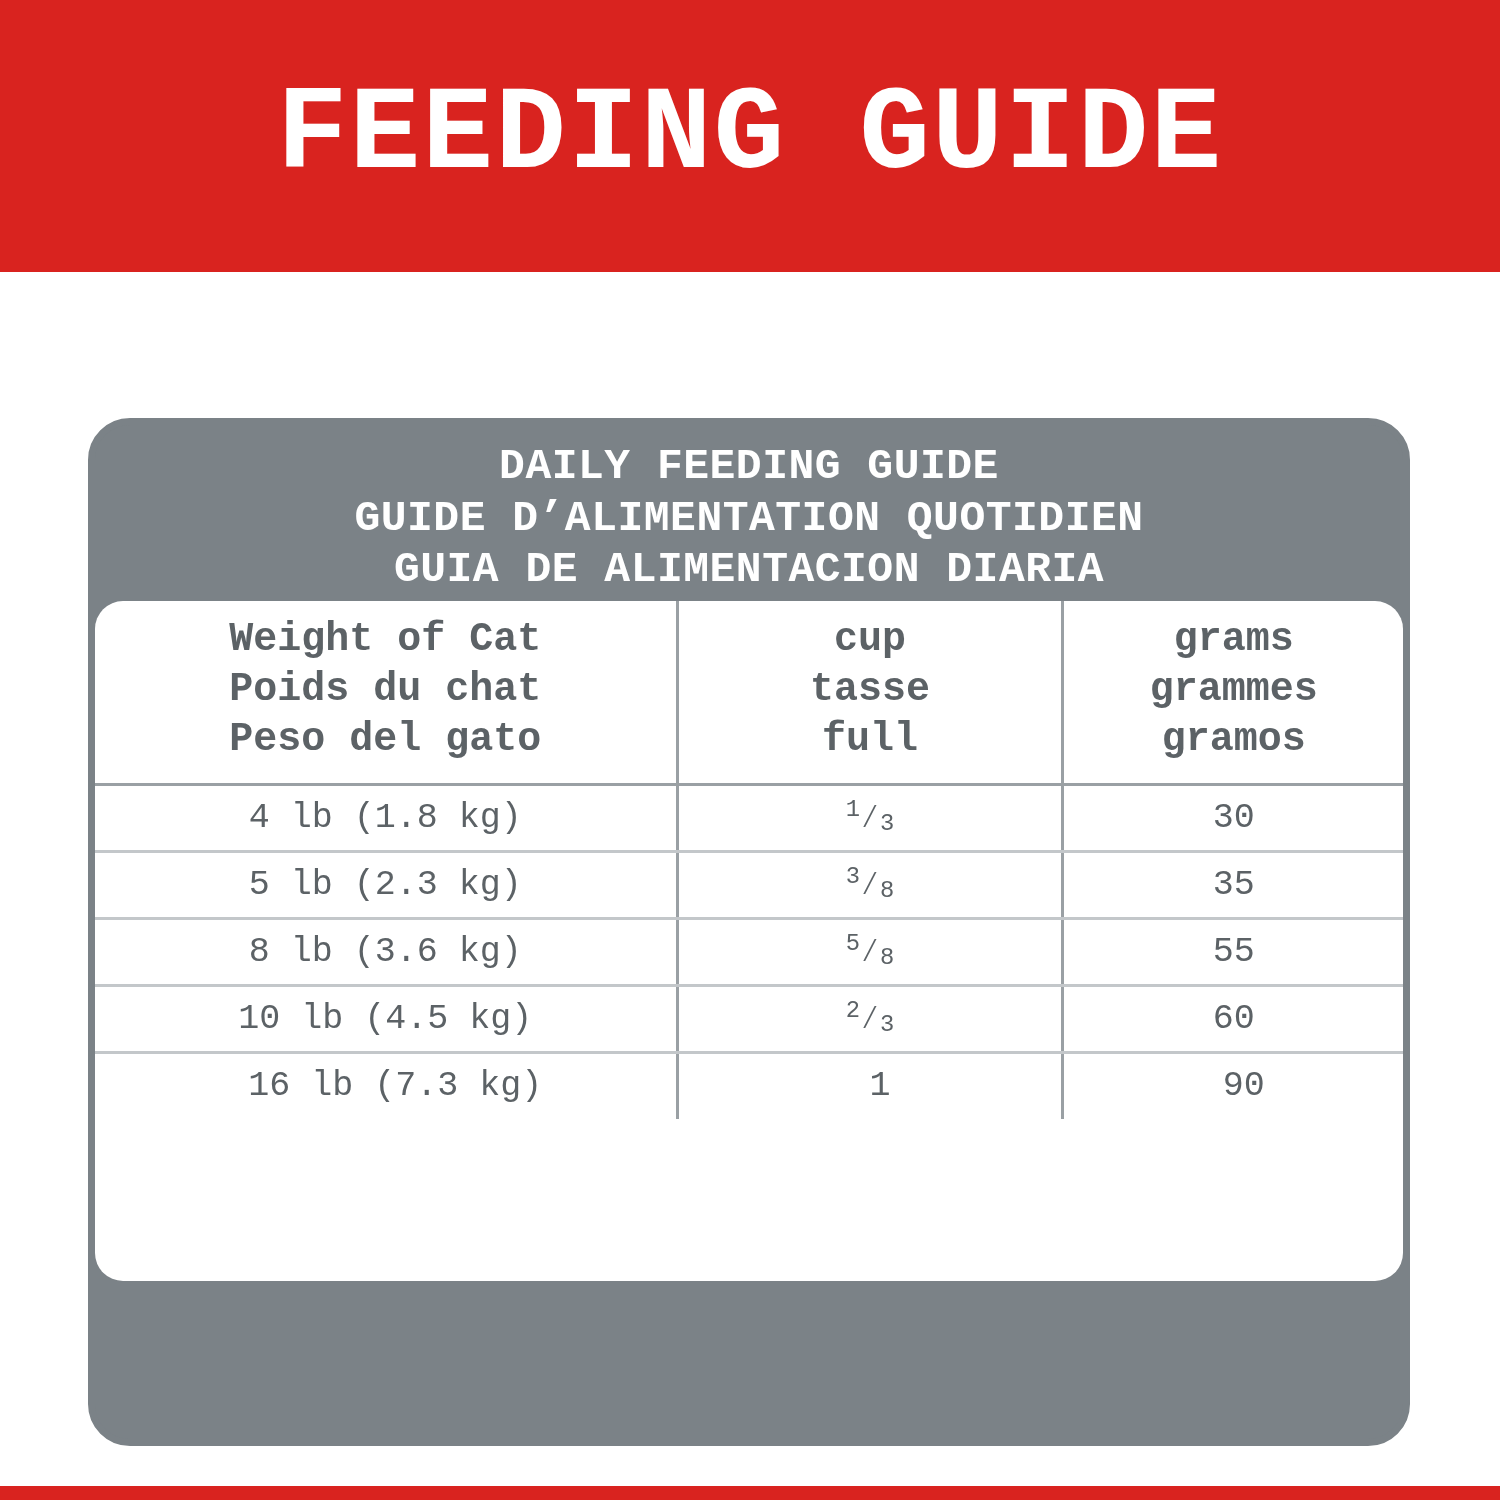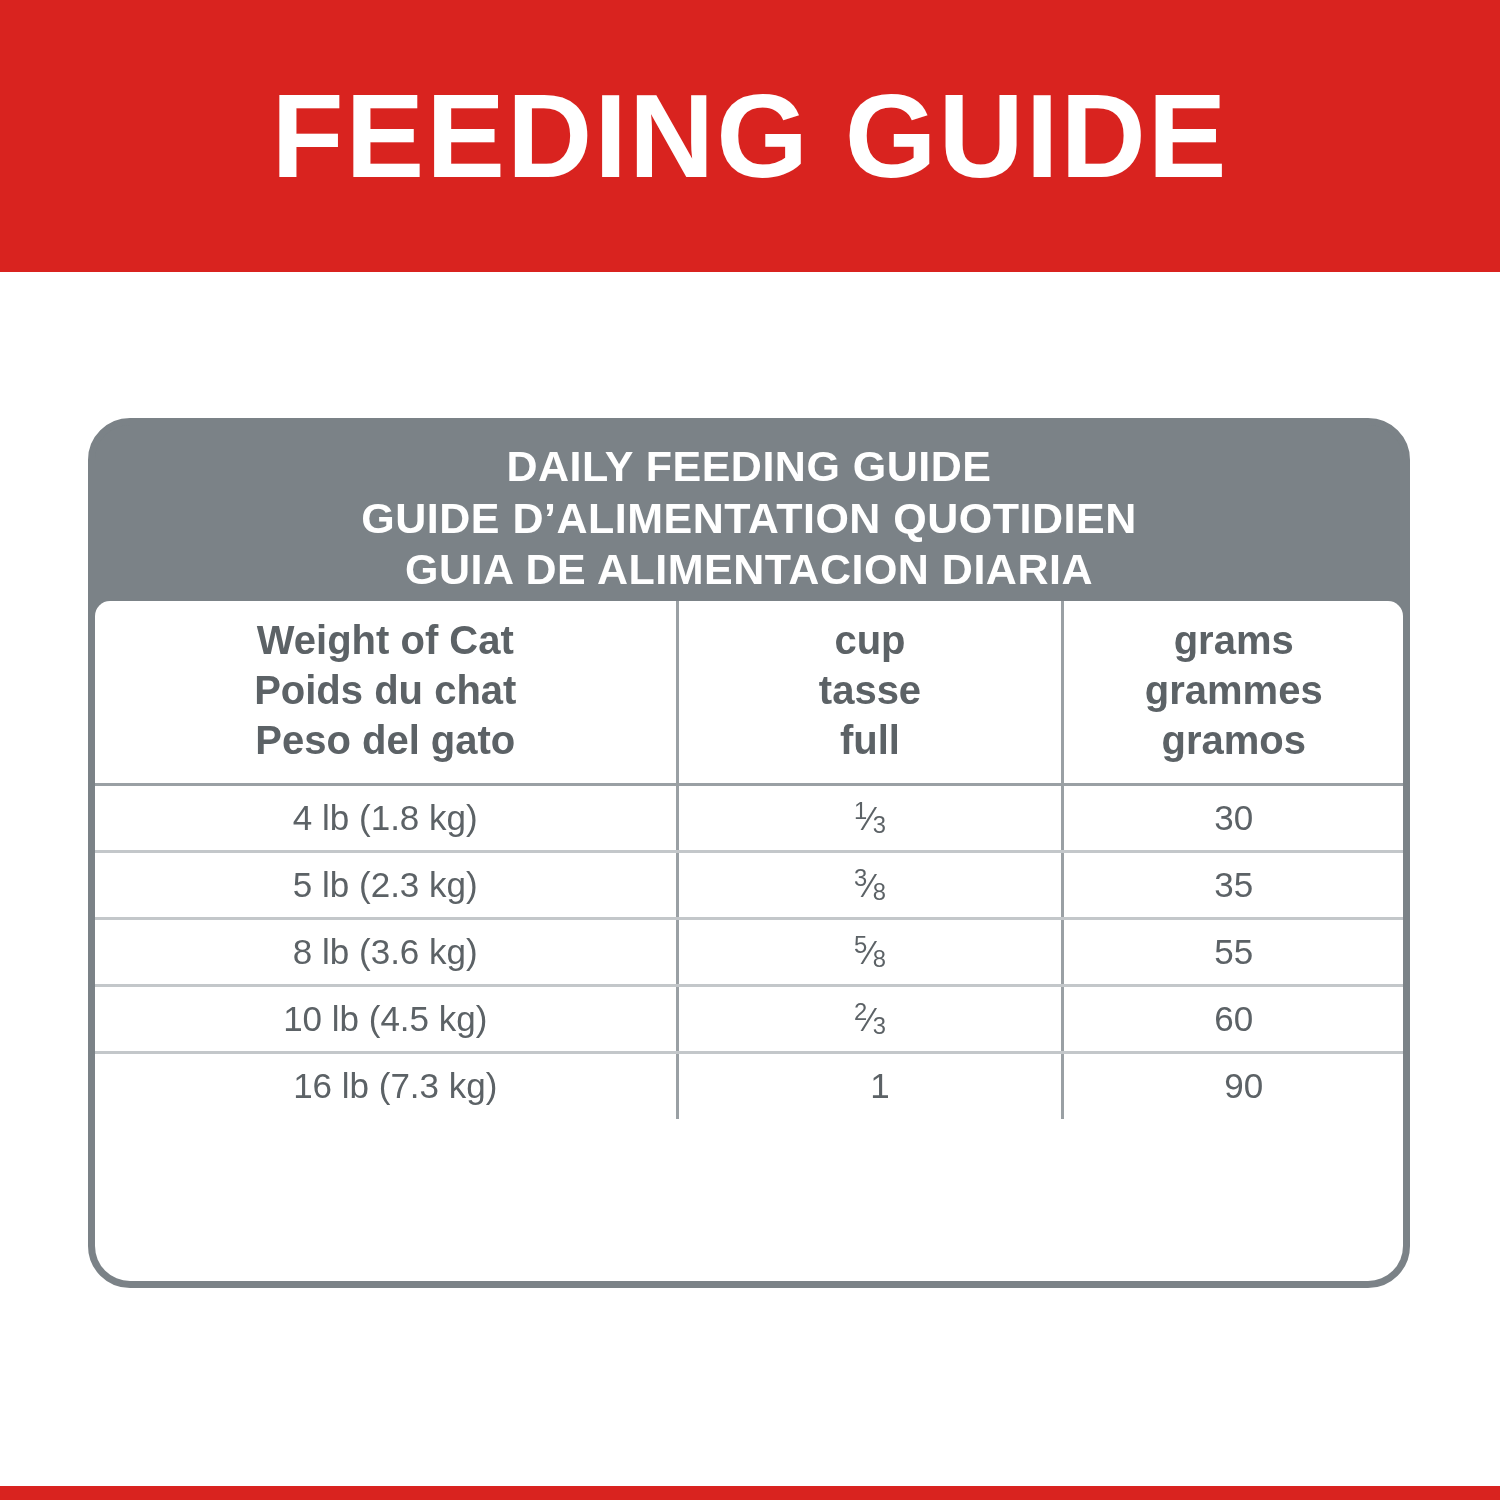--- a/index.html
+++ b/index.html
@@ -11,20 +11,21 @@
     height: 1500px;
     background: #ffffff;
     font-family: "Liberation Sans", sans-serif;
     overflow: hidden;
   }
   .page {
     position: relative;
     width: 1500px;
     height: 1500px;
     background: #ffffff;
+    font-family: Liberation Mono, monospace;
   }
   
   .banner {
     position: absolute;
     top: 0;
     left: 0;
     width: 1500px;
     height: 272px;
     background: #d9231f;
     display: flex;
@@ -48,21 +49,21 @@
     width: 1500px;
     height: 14px;
     background: #d9231f;
   }
   
   .card {
     position: absolute;
     left: 88px;
     top: 418px;
     width: 1322px;
-    height: 870px;
+    height: 1028px;
     border: 7px solid #7b8287;
     border-radius: 42px;
     box-sizing: border-box;
     overflow: hidden;
     background: #7b8287;
   }
   .card-header {
     background: #7b8287;
     color: #ffffff;
     text-align: center;
@@ -72,21 +73,21 @@
   }
   .card-header div {
     font-size: 43px;
     font-weight: bold;
     line-height: 1.2;
     letter-spacing: 0.5px;
     white-space: nowrap;
   }
   .table-wrap {
     background: #ffffff;
-    border-radius: 15px;
+    border-radius: 28px;
     margin: 0;
     height: 680px;
     box-sizing: border-box;
     overflow: hidden;
   }
   table.feeding {
     width: 100%;
     border-collapse: collapse;
     table-layout: fixed;
   }

